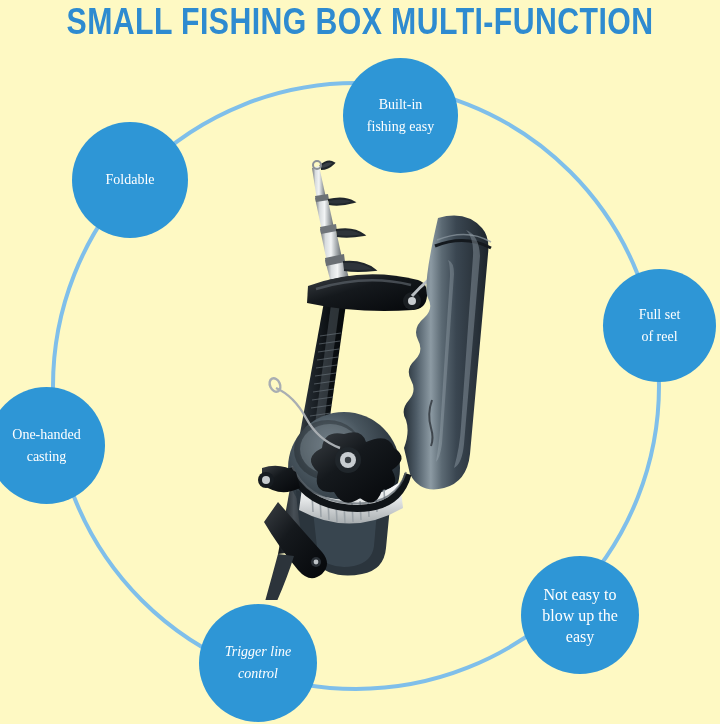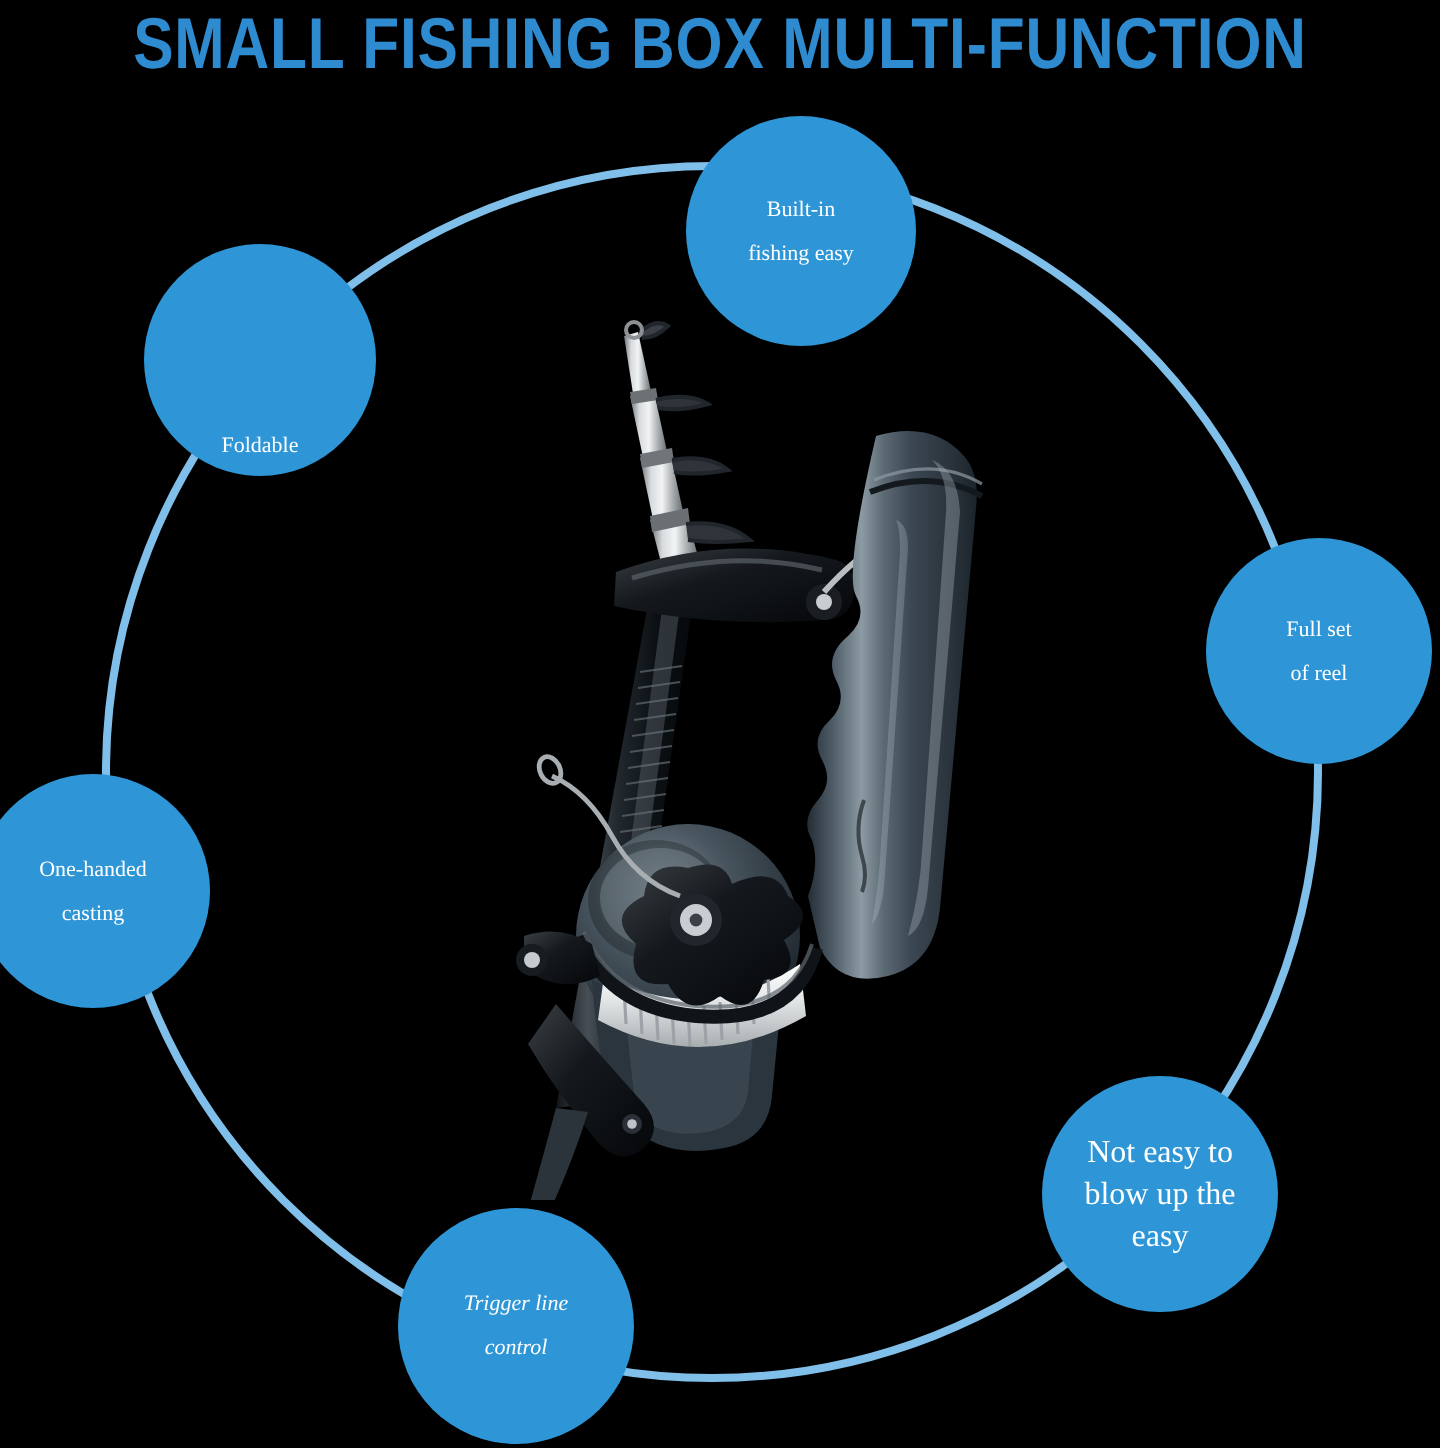--- a/index.html
+++ b/index.html
@@ -13,21 +13,21 @@
     position: relative;
     overflow: hidden;
     font-family: "Liberation Serif", serif;
   }
 
   #stage {
     position: absolute;
     left: 0; top: 0;
     width: 720px;
     height: 724px;
-    background: #000000;
+    background: #fef9c3;
   }
 
   
   .title {
     position: absolute;
     left: 0;
     top: 2px;
     width: 720px;
     text-align: center;
     font-family: "Liberation Sans", sans-serif;
@@ -64,34 +64,34 @@
   .bubble {
     position: absolute;
     border-radius: 50%;
     background: #2E96D6;
     color: #ffffff;
     display: flex;
     align-items: center;
     justify-content: center;
     text-align: center;
     font-family: "Liberation Serif", serif;
-    font-size: 11px;
+    font-size: 14px;
     line-height: 22px;
     box-sizing: border-box;
     padding: 4px;
     user-select: none;
   }
   .bubble .btxt { display: block; width: 100%; }
 
   
   #bubble-built-in      { left: 343px; top:  58px; width: 115px; height: 115px; }
-  #bubble-foldable      { left:  72px; top: 122px; width: 116px; height: 116px; align-items: flex-end; }
+  #bubble-foldable      { left:  72px; top: 122px; width: 116px; height: 116px; }
   #bubble-full-set      { left: 603px; top: 269px; width: 113px; height: 113px; text-align: center; }
   #bubble-one-handed    { left: -12px; top: 387px; width: 117px; height: 117px; }
-  #bubble-not-easy      { left: 521px; top: 538px; width: 118px; height: 118px; font-size: 16px; line-height: 21px; }
+  #bubble-not-easy      { left: 521px; top: 556px; width: 118px; height: 118px; font-size: 16px; line-height: 21px; }
   #bubble-trigger       { left: 199px; top: 604px; width: 118px; height: 118px; font-style: italic; }
 </style>
 </head>
 <body>
 
 <div id="stage">
 
   <div class="title">SMALL FISHING BOX MULTI-FUNCTION</div>
 
   <svg class="ring-svg" viewBox="0 0 720 724">

